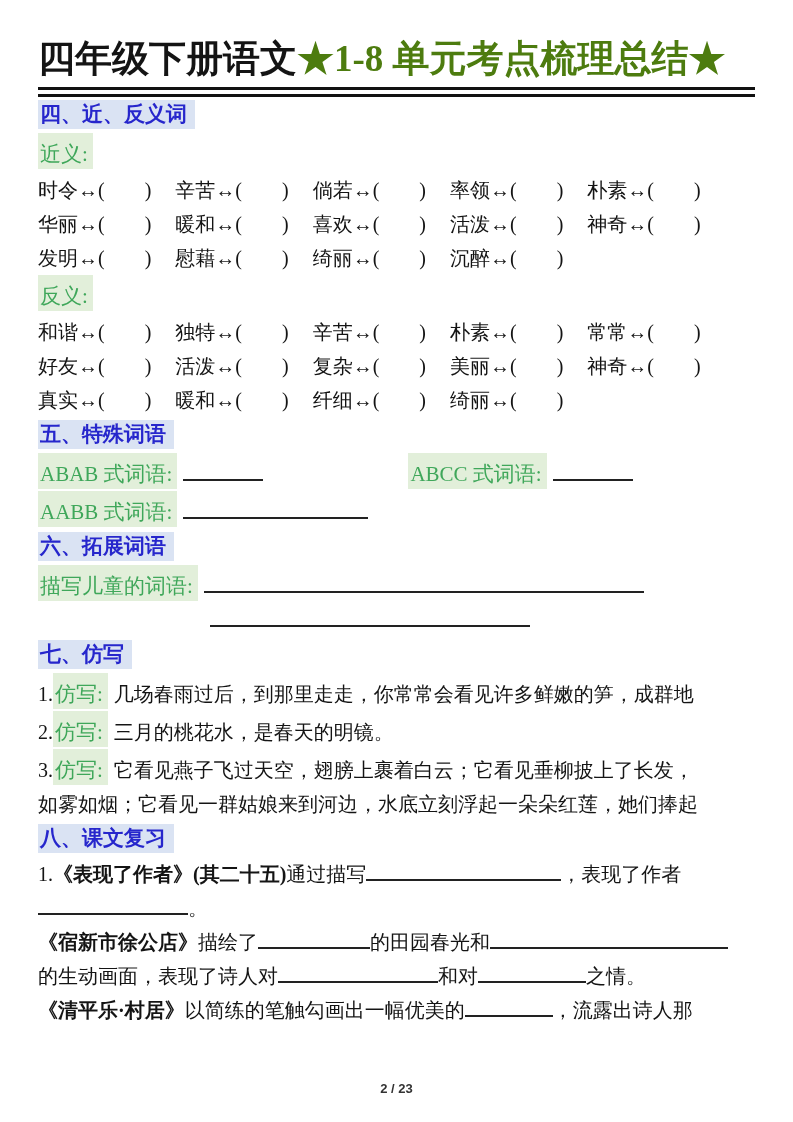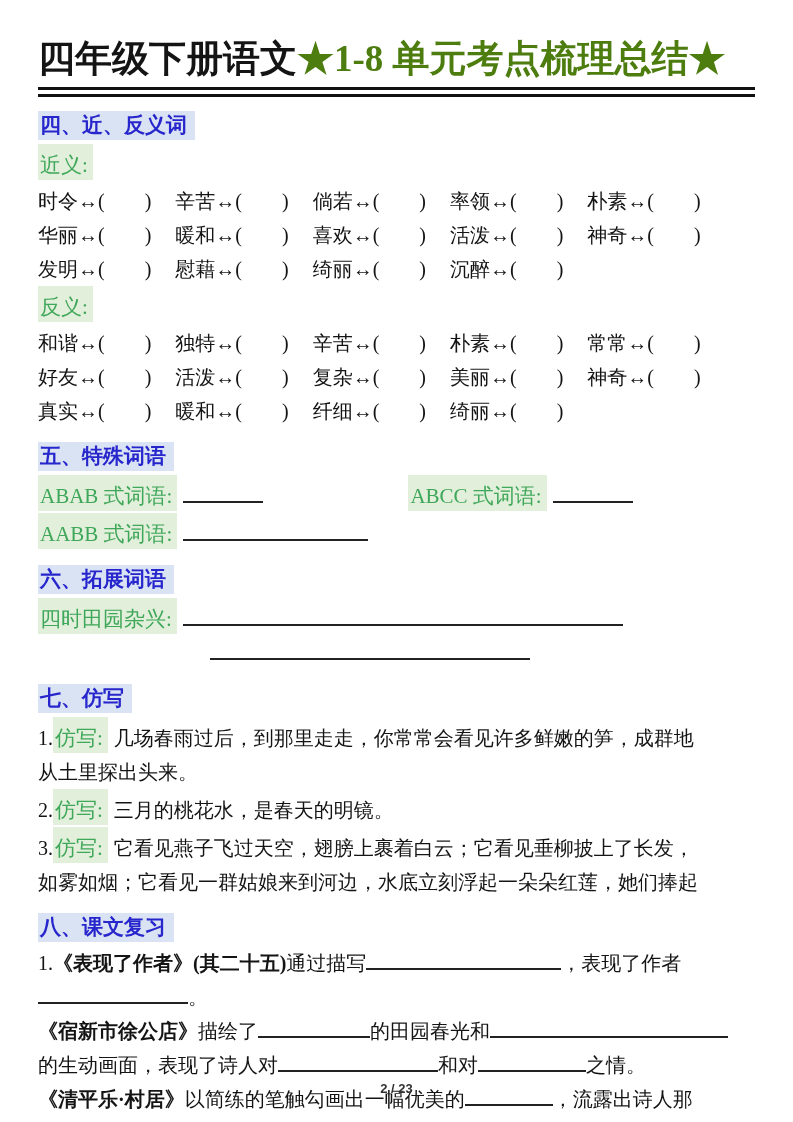--- a/index.html
+++ b/index.html
@@ -5,21 +5,21 @@
   html,body{margin:0;padding:0;}
   body{
     width:793px;height:1122px;background:#ffffff;position:relative;
     font-family:"Liberation Serif","DejaVu Serif",serif;color:#141414;
     overflow:hidden;
   }
   .page{padding:34px 38px 0 38px;}
   .title-line{font-size:37px;font-weight:bold;white-space:nowrap;line-height:50px;}
   .title-red{color:#4d7c0f;}
   .title-rule{margin-top:3px;height:4px;border-top:3px solid #111;border-bottom:3px solid #111;}
-  .section{margin-top:13px;}
+  .section{margin-top:2px;}
   .hline{line-height:34px;}
   .sec-header{
     display:inline-block;background:#dae3f3;color:#2626cc;font-weight:bold;
     font-size:21px;line-height:27px;padding:1px 8px 1px 2px;
   }
   .green-label{
     display:inline-block;background:#e2efda;color:#3fa75a;
     font-size:21px;line-height:27px;padding:8px 5px 1px 2px;margin-right:6px;
   }
   .word-row{display:flex;gap:24px;font-size:20px;line-height:34px;white-space:nowrap;}
@@ -108,32 +108,31 @@
         <div class="text-line"><span class="green-label">ABAB 式词语:</span><span class="blank" style="width: 80px;"></span><span class="gap" style="width: 145px;"></span><span class="green-label">ABCC 式词语:</span><span class="blank" style="width: 80px;"></span></div>
         <div class="text-line"><span class="green-label">AABB 式词语:</span><span class="blank" style="width: 185px;"></span></div>
       </div>
   </div>
 
   <div class="section">
     <div class="hline">
       <span class="sec-header">六、拓展词语</span>
     </div>
     <div>
-        <div class="text-line"><span class="green-label">四时田园杂兴:</span><span class="blank" style="width: 440px;"></span></div>
+        <div class="text-line"><span class="green-label">描写儿童的词语:</span><span class="blank" style="width: 440px;"></span></div>
         <div class="text-line"><span class="gap" style="width: 172px;"></span><span class="blank" style="width: 320px;"></span></div>
       </div>
   </div>
 
   <div class="section">
     <div class="hline">
       <span class="sec-header">七、仿写</span>
     </div>
     <div>
         <div class="text-line"><span class="run-text">1.</span><span class="green-label">仿写:</span><span class="run-text">几场春雨过后，到那里走走，你常常会看见许多鲜嫩的笋，成群地</span></div>
-        <div class="text-line"><span class="run-text">从土里探出头来。</span></div>
         <div class="text-line"><span class="run-text">2.</span><span class="green-label">仿写:</span><span class="run-text">三月的桃花水，是春天的明镜。</span></div>
         <div class="text-line"><span class="run-text">3.</span><span class="green-label">仿写:</span><span class="run-text">它看见燕子飞过天空，翅膀上裹着白云；它看见垂柳披上了长发，</span></div>
         <div class="text-line"><span class="run-text">如雾如烟；它看见一群姑娘来到河边，水底立刻浮起一朵朵红莲，她们捧起</span></div>
       </div>
   </div>
 
   <div class="section">
     <div class="hline">
       <span class="sec-header">八、课文复习</span>
     </div>

